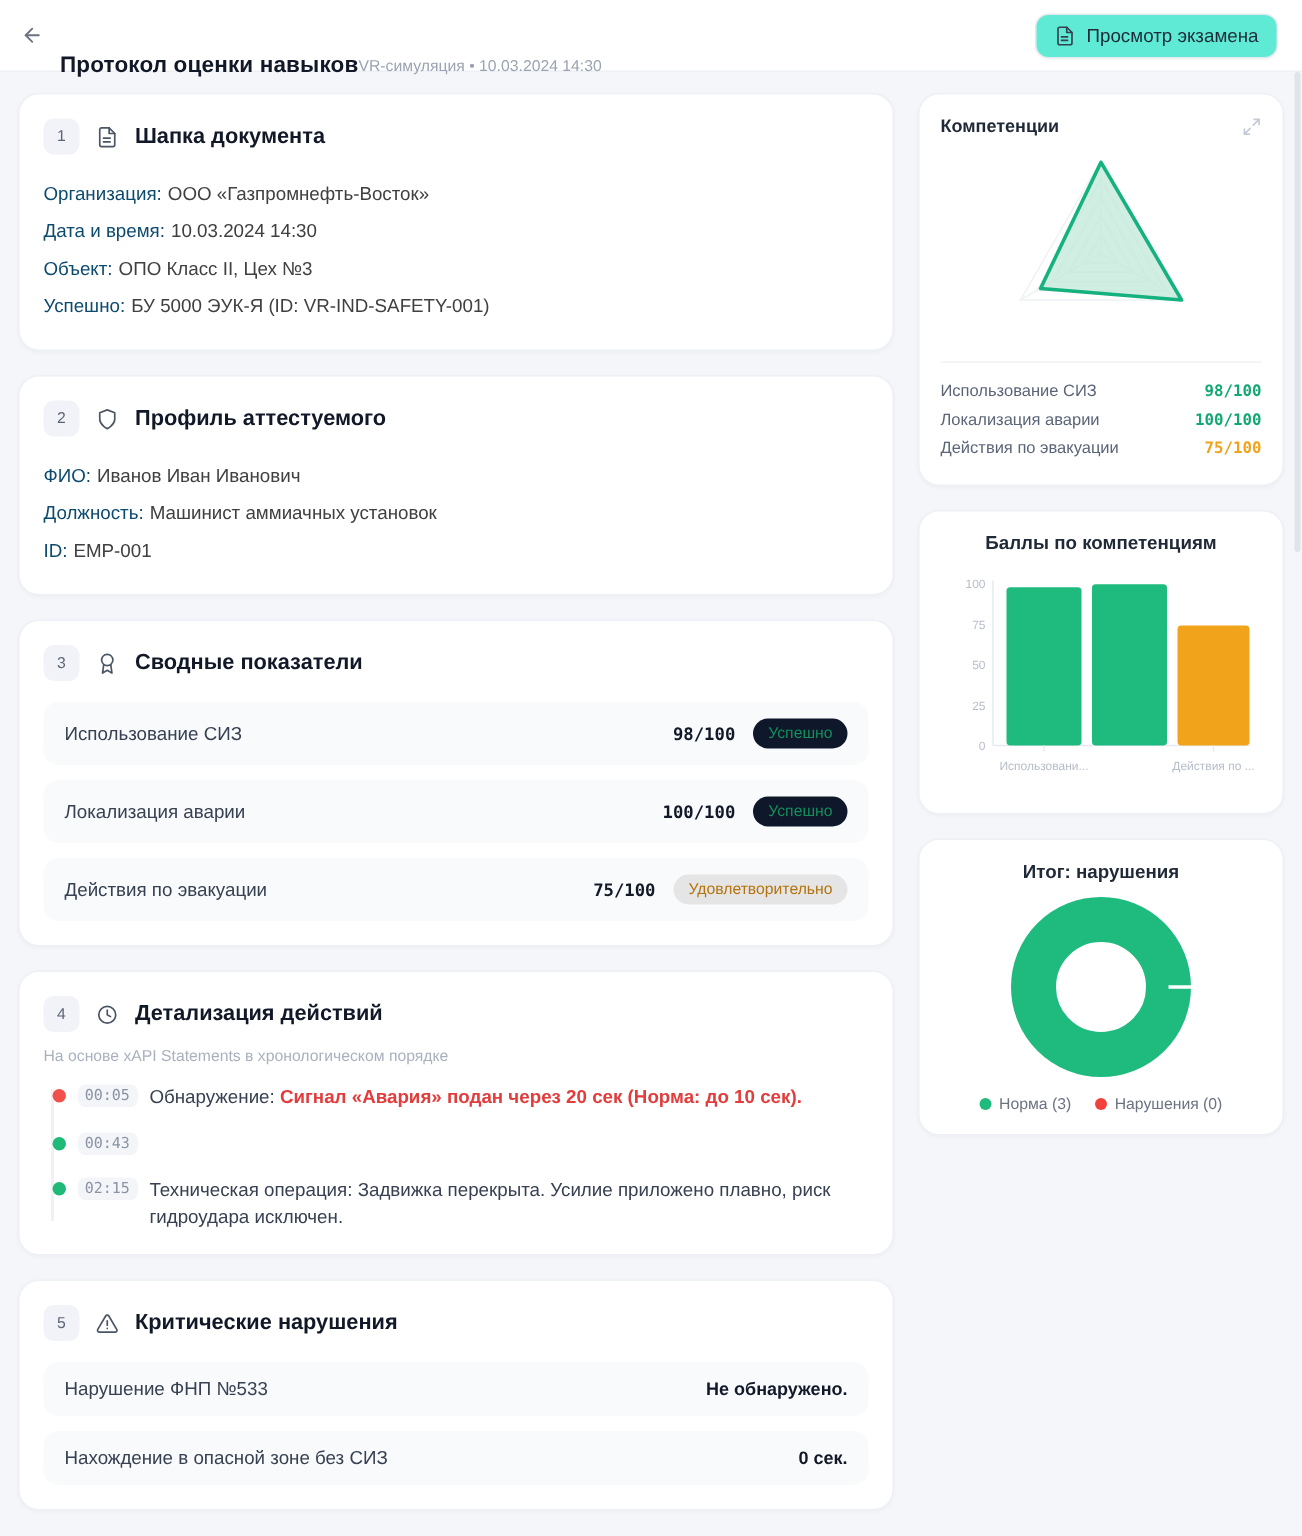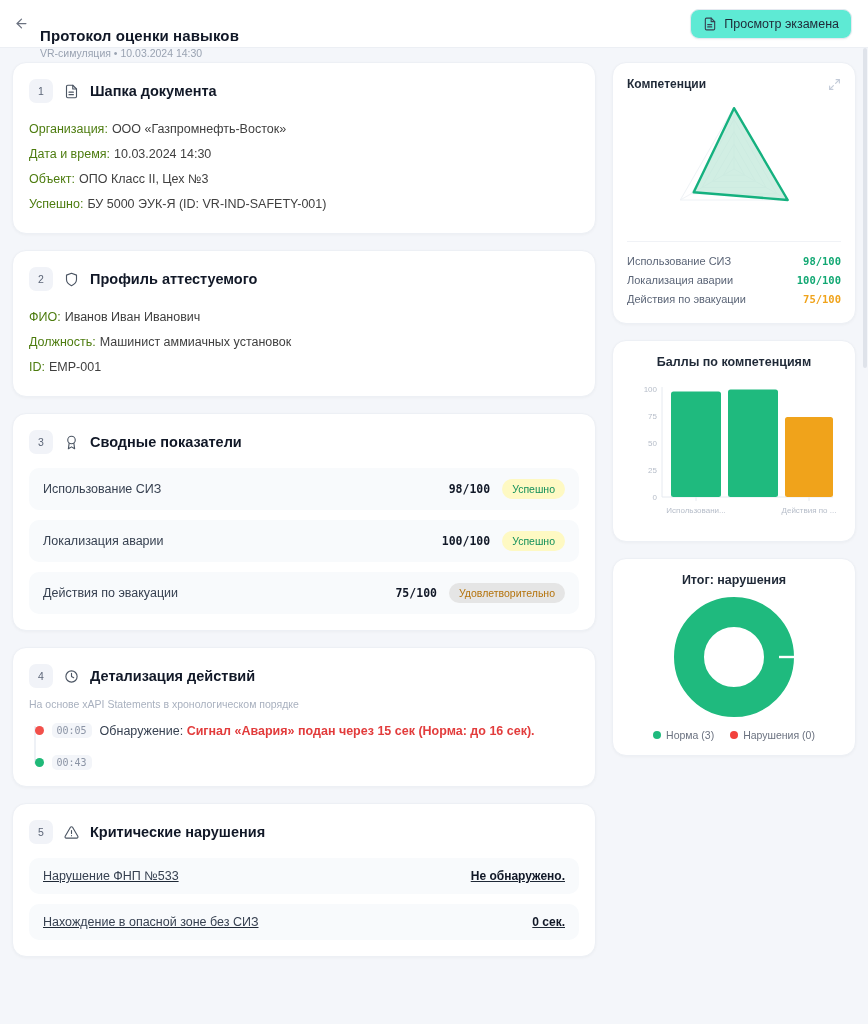--- a/index.html
+++ b/index.html
@@ -23,21 +23,21 @@
     position: relative;
   }
   .back-btn {
     width: 26px; height: 26px;
     display: flex; align-items: center; justify-content: center;
     color: #6b7280;
     border-radius: 6px;
     flex: 0 0 auto;
     cursor: pointer;
   }
-  .title-block { margin-left: 6px; display: flex; flex-direction: column; justify-content: flex-start; margin-top: 40px; }
+  .title-block { margin-left: 6px; display: flex; justify-content: flex-start; margin-top: 40px; }
   .title-main {
     font-size: 15px; font-weight: bold; color: #111827; line-height: 17px;
     letter-spacing: .1px;
   }
   .title-sub {
     font-size: 10.5px; color: #9aa3b2; line-height: 14px; margin-top: 2px;
   }
   .topbar-spacer { flex: 1 1 auto; }
   .exam-btn {
     display: flex; align-items: center; gap: 7px;
@@ -82,21 +82,21 @@
     color: #5b6577;
     font-size: 10.5px;
     display: flex; align-items: center; justify-content: center;
     flex: 0 0 auto;
   }
   .head-icon { color: #4b5563; display: flex; align-items: center; }
   .card-title { font-size: 14.5px; font-weight: bold; color: #111827; }
 
   
   .kv { font-size: 12.5px; line-height: 25px; }
-  .kv .k { color: #4d7c0f; }
+  .kv .k { color: #0c4a6e; }
   .kv .v { color: #404040; margin-left: 4px; }
 
   
   .metric-row {
     background: #f8fafc;
     border-radius: 10px;
     padding: 11px 14px;
     display: flex; align-items: center;
     margin-bottom: 10px;
   }
@@ -106,21 +106,21 @@
     font-family: "DejaVu Sans Mono", "Liberation Mono", monospace;
     font-size: 11.5px; font-weight: bold; color: #111827;
     margin-right: 12px;
   }
   .pill {
     font-size: 10.5px;
     border-radius: 999px;
     padding: 4px 10px;
     white-space: nowrap;
   }
-  .pill-ok { background: #fef9c3; color: #128f5a; }
+  .pill-ok { background: #0f172a; color: #128f5a; }
   .pill-warn { background: #e5e5e5; color: #b4730c; }
 
   
   .tl-note { font-size: 10.5px; color: #a9b1bf; margin: -4px 0 12px 0; }
   .timeline { position: relative; padding-left: 5px; }
   .timeline:before {
     content: ""; position: absolute; left: 5px; top: 4px; bottom: 6px;
     width: 1.5px; background: #eef1f6;
   }
   .tl-item { display: flex; align-items: flex-start; gap: 8px; margin-bottom: 14px; position: relative; }
@@ -141,21 +141,20 @@
   .tl-text { font-size: 12.5px; line-height: 18px; color: #374151; flex: 1 1 auto; }
   .tl-text .hl-bad { color: #e23c3c; font-weight: bold; }
 
   
   .vio-row {
     background: #f8fafc;
     border-radius: 10px;
     padding: 11px 14px;
     display: flex; justify-content: space-between;
     margin-bottom: 10px;
-    text-decoration: underline;
   }
   .vio-row:last-child { margin-bottom: 0; }
   .vio-name { font-size: 12.5px; color: #374151; }
   .vio-val { font-size: 12px; color: #111827; font-weight: bold; }
 
   
   .panel {
     background: #ffffff;
     border: 1px solid #edf0f5;
     border-radius: 14px;
@@ -307,25 +306,30 @@
           </svg>
         </span>
         <div class="card-title">Детализация действий</div>
       </div>
       <div class="tl-note">На основе xAPI Statements в хронологическом порядке</div>
 
       <div class="timeline">
         <div class="tl-item">
           <span class="tl-dot" style="background:#f2504b"></span>
           <span class="tl-time">00:05</span>
-          <div class="tl-text"><span>Обнаружение: </span><span class="hl-bad">Сигнал «Авария» подан через 15 сек (Норма: до 16 сек).</span></div>
+          <div class="tl-text"><span>Обнаружение: </span><span class="hl-bad">Сигнал «Авария» подан через 20 сек (Норма: до 10 сек).</span></div>
         </div>
         <div class="tl-item">
           <span class="tl-dot" style="background:#1fb978"></span>
           <span class="tl-time">00:43</span>
+        </div>
+        <div class="tl-item">
+          <span class="tl-dot" style="background:#1fb978"></span>
+          <span class="tl-time">02:15</span>
+          <div class="tl-text"><span>Техническая операция: Задвижка перекрыта. Усилие приложено плавно, риск гидроудара исключен.</span></div>
         </div>
       </div>
     </div>
 
     <div class="card">
       <div class="card-head">
         <div class="num-badge">5</div>
         <span class="head-icon">
           <svg width="15" height="15" viewBox="0 0 24 24" fill="none" stroke="currentColor" stroke-width="1.8" stroke-linecap="round" stroke-linejoin="round">
             <path d="M10.3 3.7 1.9 18a2 2 0 0 0 1.7 3h16.8a2 2 0 0 0 1.7-3L13.7 3.7a2 2 0 0 0-3.4 0z"></path>

